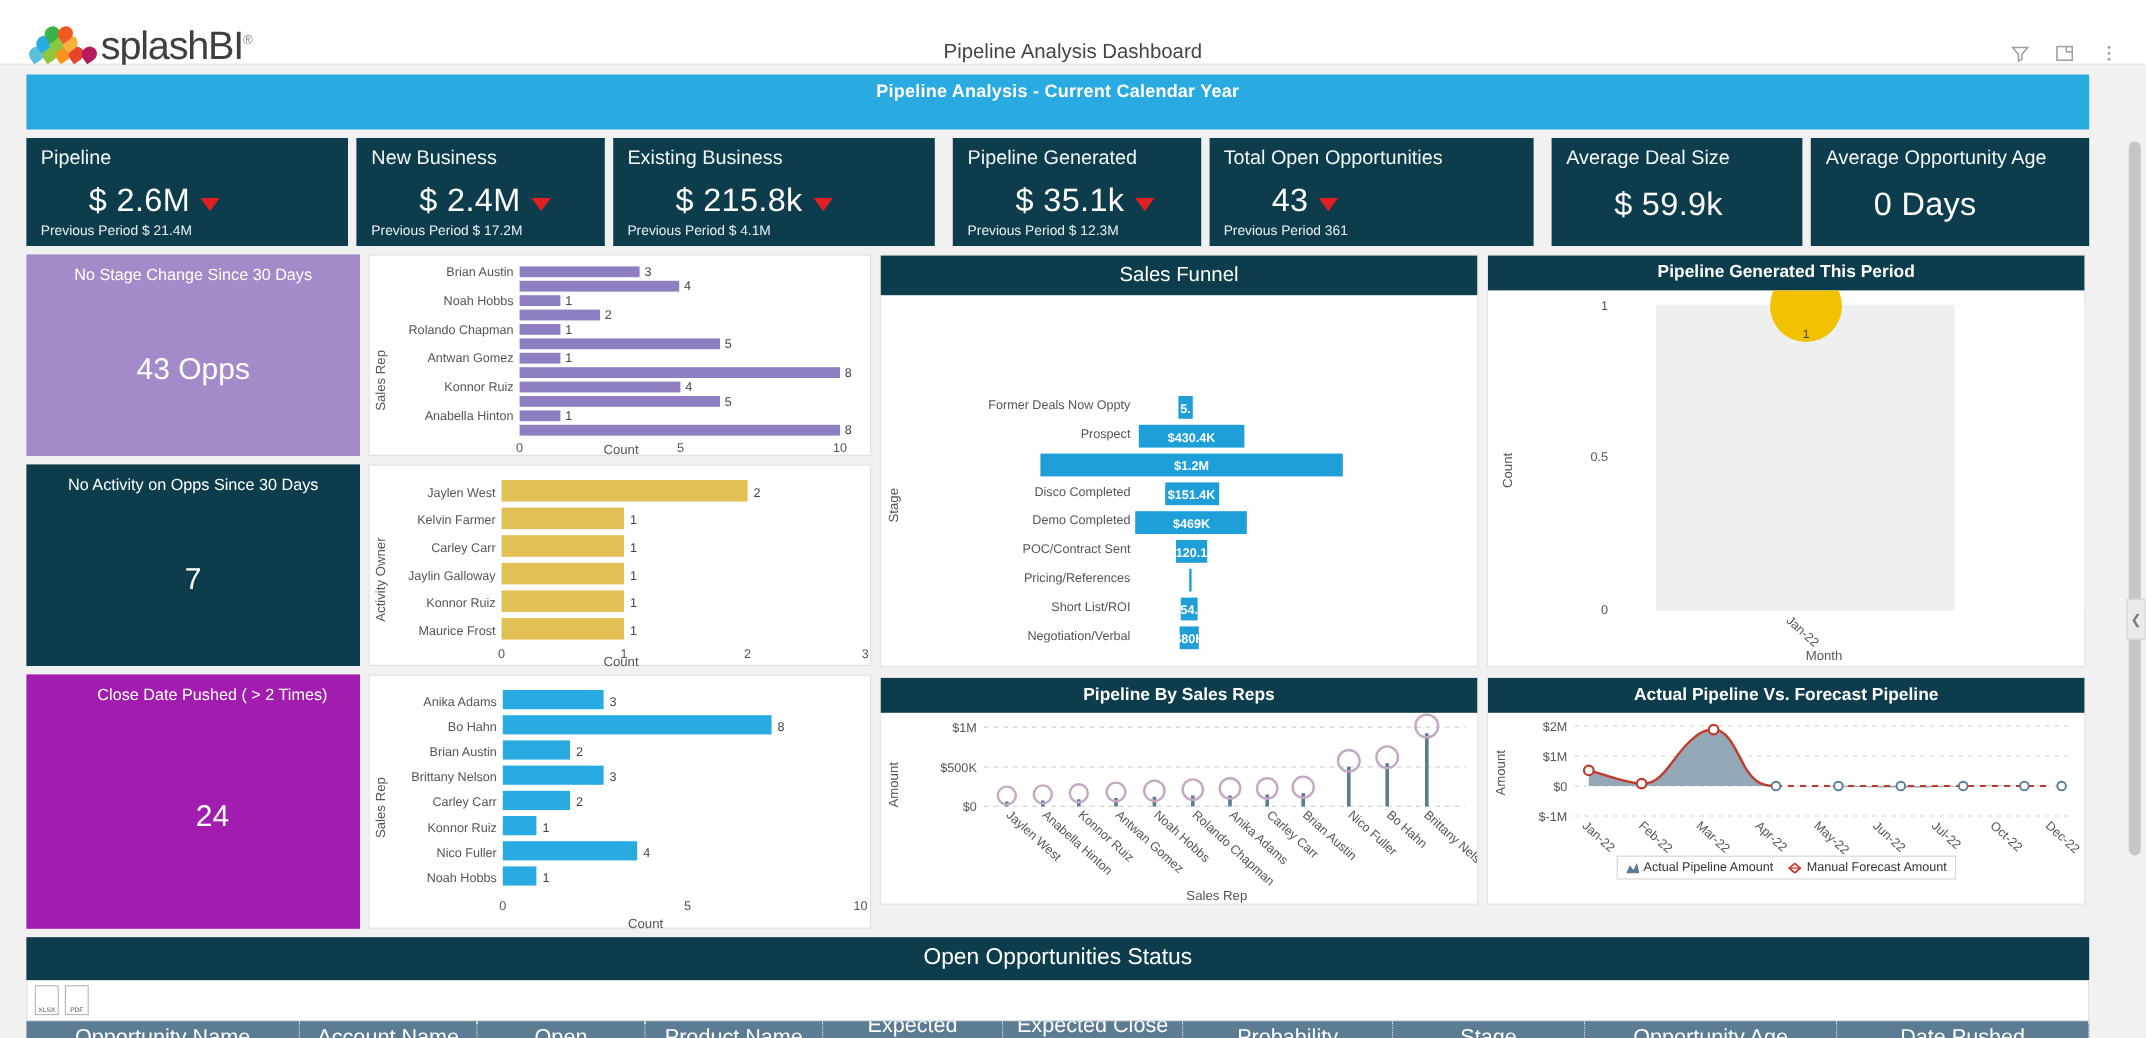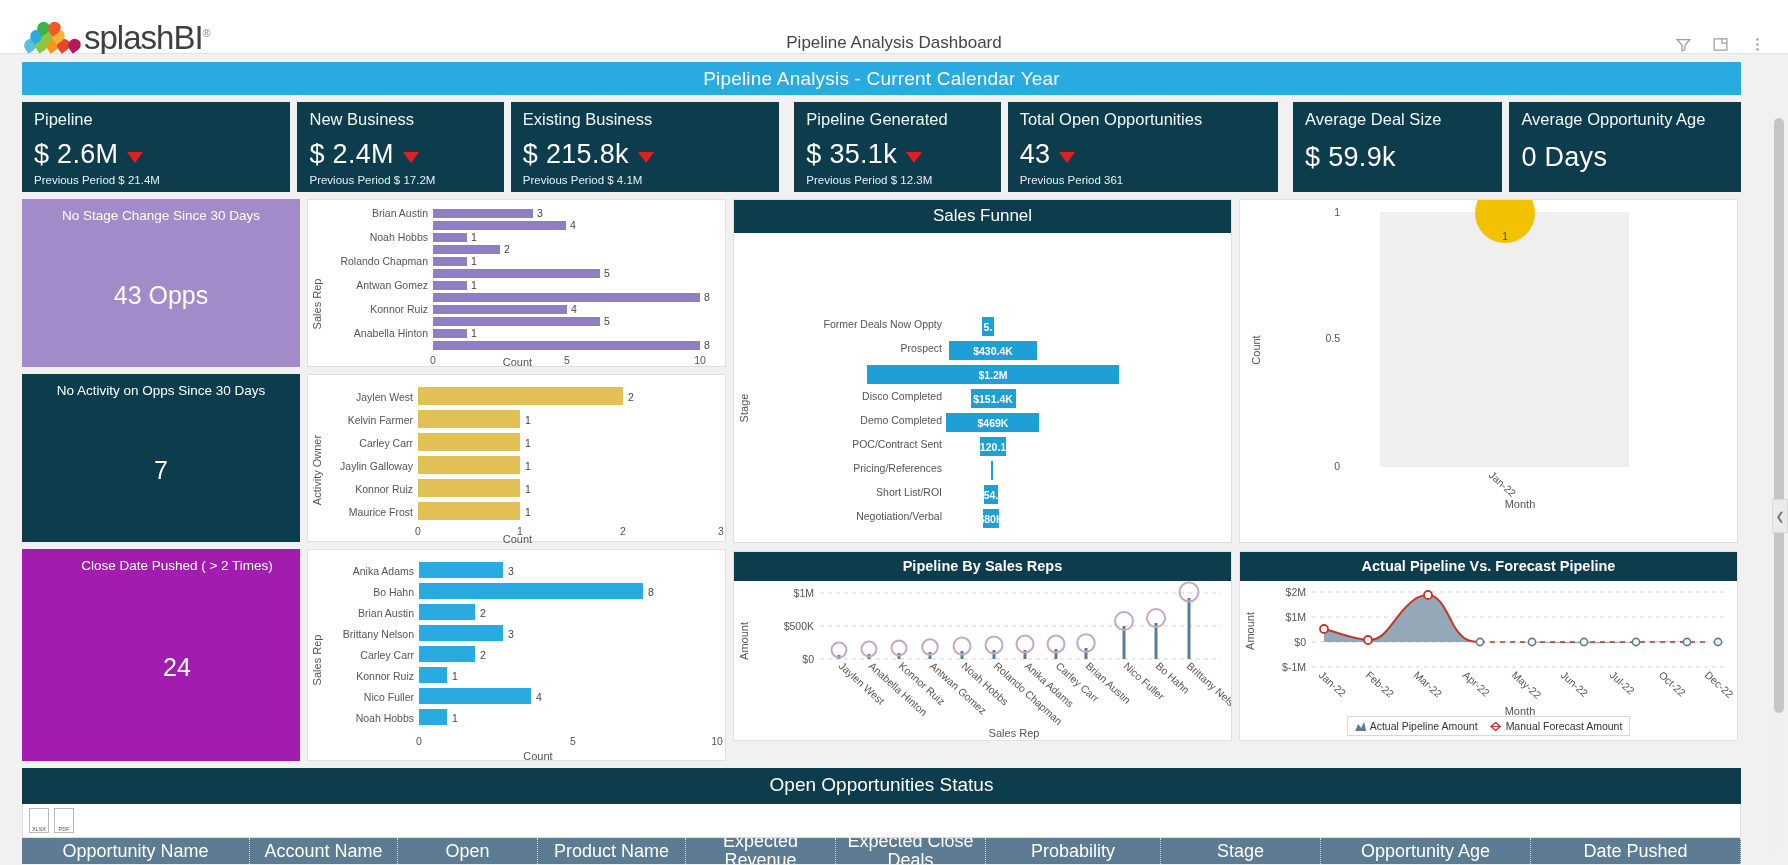--- a/index.html
+++ b/index.html
@@ -33,34 +33,36 @@
   }
   .topbar-icons { margin-left: auto; margin-right: 22px; display:flex; gap: 20px; align-items:center; }
   .topbar-icons .ticon { width: 17px; height: 17px; color: #9aa0a6; cursor:pointer; }
   
   .dash {
     position: absolute; top: 54px; left: 0; width: 1788px; height: 811px;
     background: #f1f1f1; padding: 8px 10px 0 22px;
   }
   .banner {
     background: #29ABE2; color: #fff; text-align: center;
-    font-size: 19px; padding: 6px 0 5px; letter-spacing: .2px;
+    font-size: 15px; padding: 6px 0 23px; letter-spacing: .2px;
     border-radius: 1px;
     width: 1719px;
+    font-weight: bold;
   }
   .row { display: flex; gap: 7px; margin-top: 7px; width: 1719px; }
   
   .kpi {
     background: #0d3d4d; color:#fff; padding: 8px 10px 6px 12px;
     position: relative; min-height: 82px;
   }
   .kpi .k-title { font-size: 16.5px; font-weight: 400; color:#f2f7f8; white-space: nowrap;}
   .kpi .k-value {
     font-size: 27px; font-weight:400; margin-top: 10px; display:flex; align-items:center; gap:9px;
     letter-spacing: .3px;
+    margin-left: 40px;
   }
   .kpi .k-arrow {
     width:0;height:0;border-left:8px solid transparent;border-right:8px solid transparent;
     border-top:11px solid #e02020; display:inline-block; margin-top:5px;
   }
   .kpi .k-prev { font-size: 11.5px; margin-top: 4px; color:#e8f0f2; }
   .kpi.k-nodelta .k-value { margin-top: 13px; }
   
   .panel { background:#fff; border:1px solid #e0e0e0; position:relative; }
   .panel-head {
@@ -89,21 +91,21 @@
   .thead .th { color:#fff; font-size:18px; text-align:center; border-right:1px dotted #cfd8de; display:flex; align-items:center; justify-content:center; line-height:1.05; padding:0 2px;}
   
   .vscroll { position:absolute; right:3px; top:62px; width:12px; height:740px; background:#f0f0f0; border-radius:6px;}
   .vthumb { position:absolute; left:1px; top:2px; width:10px; height:595px; background:#c6c6c6; border-radius:5px;}
   .collapse-tab {
     position:absolute; right:0px; top:445px; width:16px; height:34px;
     background:#ebebeb; border:1px solid #d8d8d8; display:flex;align-items:center;justify-content:center;
     color:#7a7a7a; font-size:11px; cursor:pointer;
   }
   .legend-box {
-    position:absolute; bottom:4px; left:50%; transform:translateX(-50%);
+    position:absolute; bottom:20px; left:50%; transform:translateX(-50%);
     border:1px solid #d7d7d7; background:#fff; padding:3px 7px; display:flex; gap:13px; font-size:10.5px; color:#333; white-space:nowrap;
   }
   .legend-box .li { display:flex; align-items:center; gap:4px;}
 </style>
 </head>
 <body>
 
 <div class="topbar">
   <div class="logo-wrap">
     <div class="logo-dots">
@@ -461,20 +463,21 @@
             <text transform="translate(452,86) rotate(42)">Brittany Nelson</text>
           </g>
           <text class="axlabel" x="280" y="156" text-anchor="middle">Sales Rep</text>
         </svg>
       </div>
     </div>
 
     <div style="display:flex; flex-direction:column; gap:8px; width:499px;">
 
       <div class="panel" style="height:344px">
+        <div class="panel-head">Pipeline Generated This Period</div>
         <svg width="497" height="315" viewBox="0 0 497 315">
           <rect x="110" y="12" width="390" height="255" fill="#efefef"></rect>
           <rect x="110" y="12" width="30" height="255" fill="#ffffff"></rect>
           <rect x="389" y="12" width="111" height="255" fill="#ffffff"></rect>
           <text class="axlabel" transform="translate(20,150) rotate(-90)" text-anchor="middle">Count</text>
           <g class="ax" text-anchor="end">
             <text x="100" y="16">1</text>
             <text x="100" y="142">0.5</text>
             <text x="100" y="270">0</text>
           </g>

